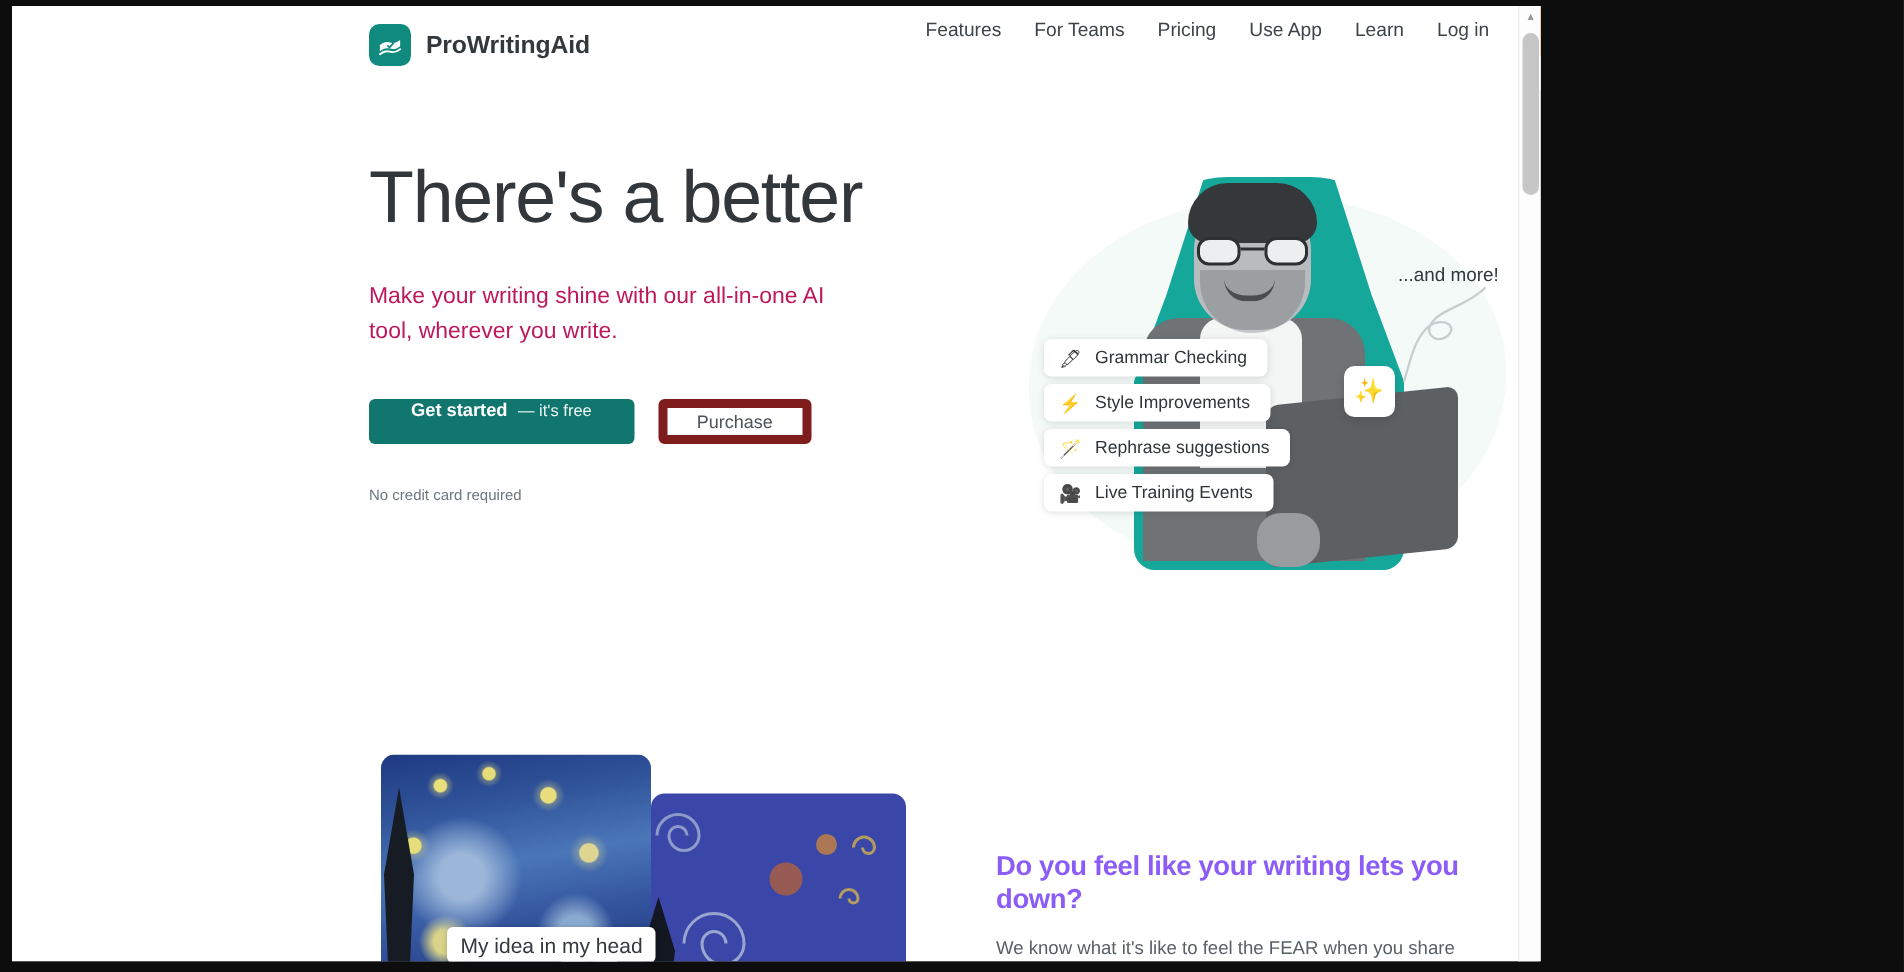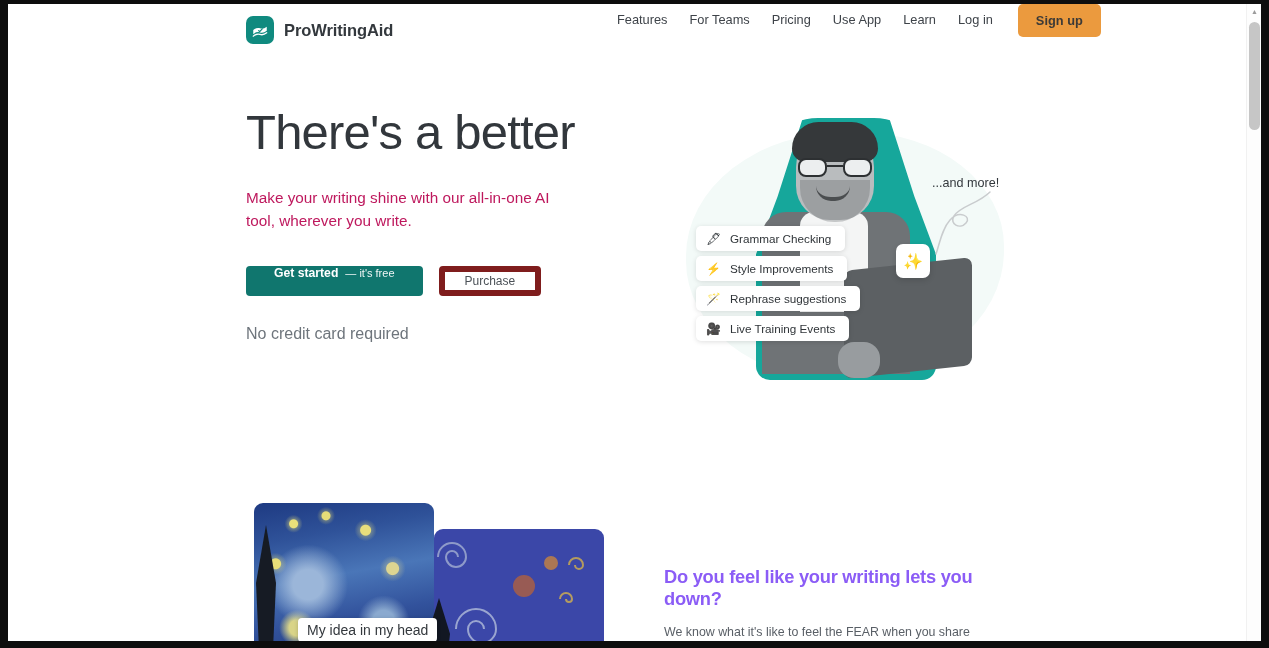--- a/index.html
+++ b/index.html
@@ -11,21 +11,21 @@
   }
   .browser-frame {
     position: absolute;
     left: 0; top: 0;
     width: 1269px; height: 648px;
     background: #0d0d0d;
   }
   .viewport {
     position: absolute;
     left: 8px; top: 4px;
-    width: 1253px; height: 637px;
+    width: 1019px; height: 637px;
     background: #ffffff;
     overflow: hidden;
   }
   .bottom-bar {
     position: absolute;
     left: 0; top: 641px;
     width: 1269px; height: 7px;
     background: #0d0d0d;
   }
   .right-edge {
@@ -175,21 +175,21 @@
     border: 6px solid #7f1d1d;
     border-radius: 4px;
     padding: 0 20px;
     height: 30px;
     font-size: 12px;
     cursor: pointer;
     font-family: "Liberation Sans", sans-serif;
   }
   .hero-note {
     margin-top: 29px;
-    font-size: 16px;
+    font-size: 10px;
     color: #6e757c;
   }
 
   
   .hero-art {
     position: absolute;
     left: 660px; top: 100px;
     width: 360px; height: 290px;
   }
   .art-blob {

